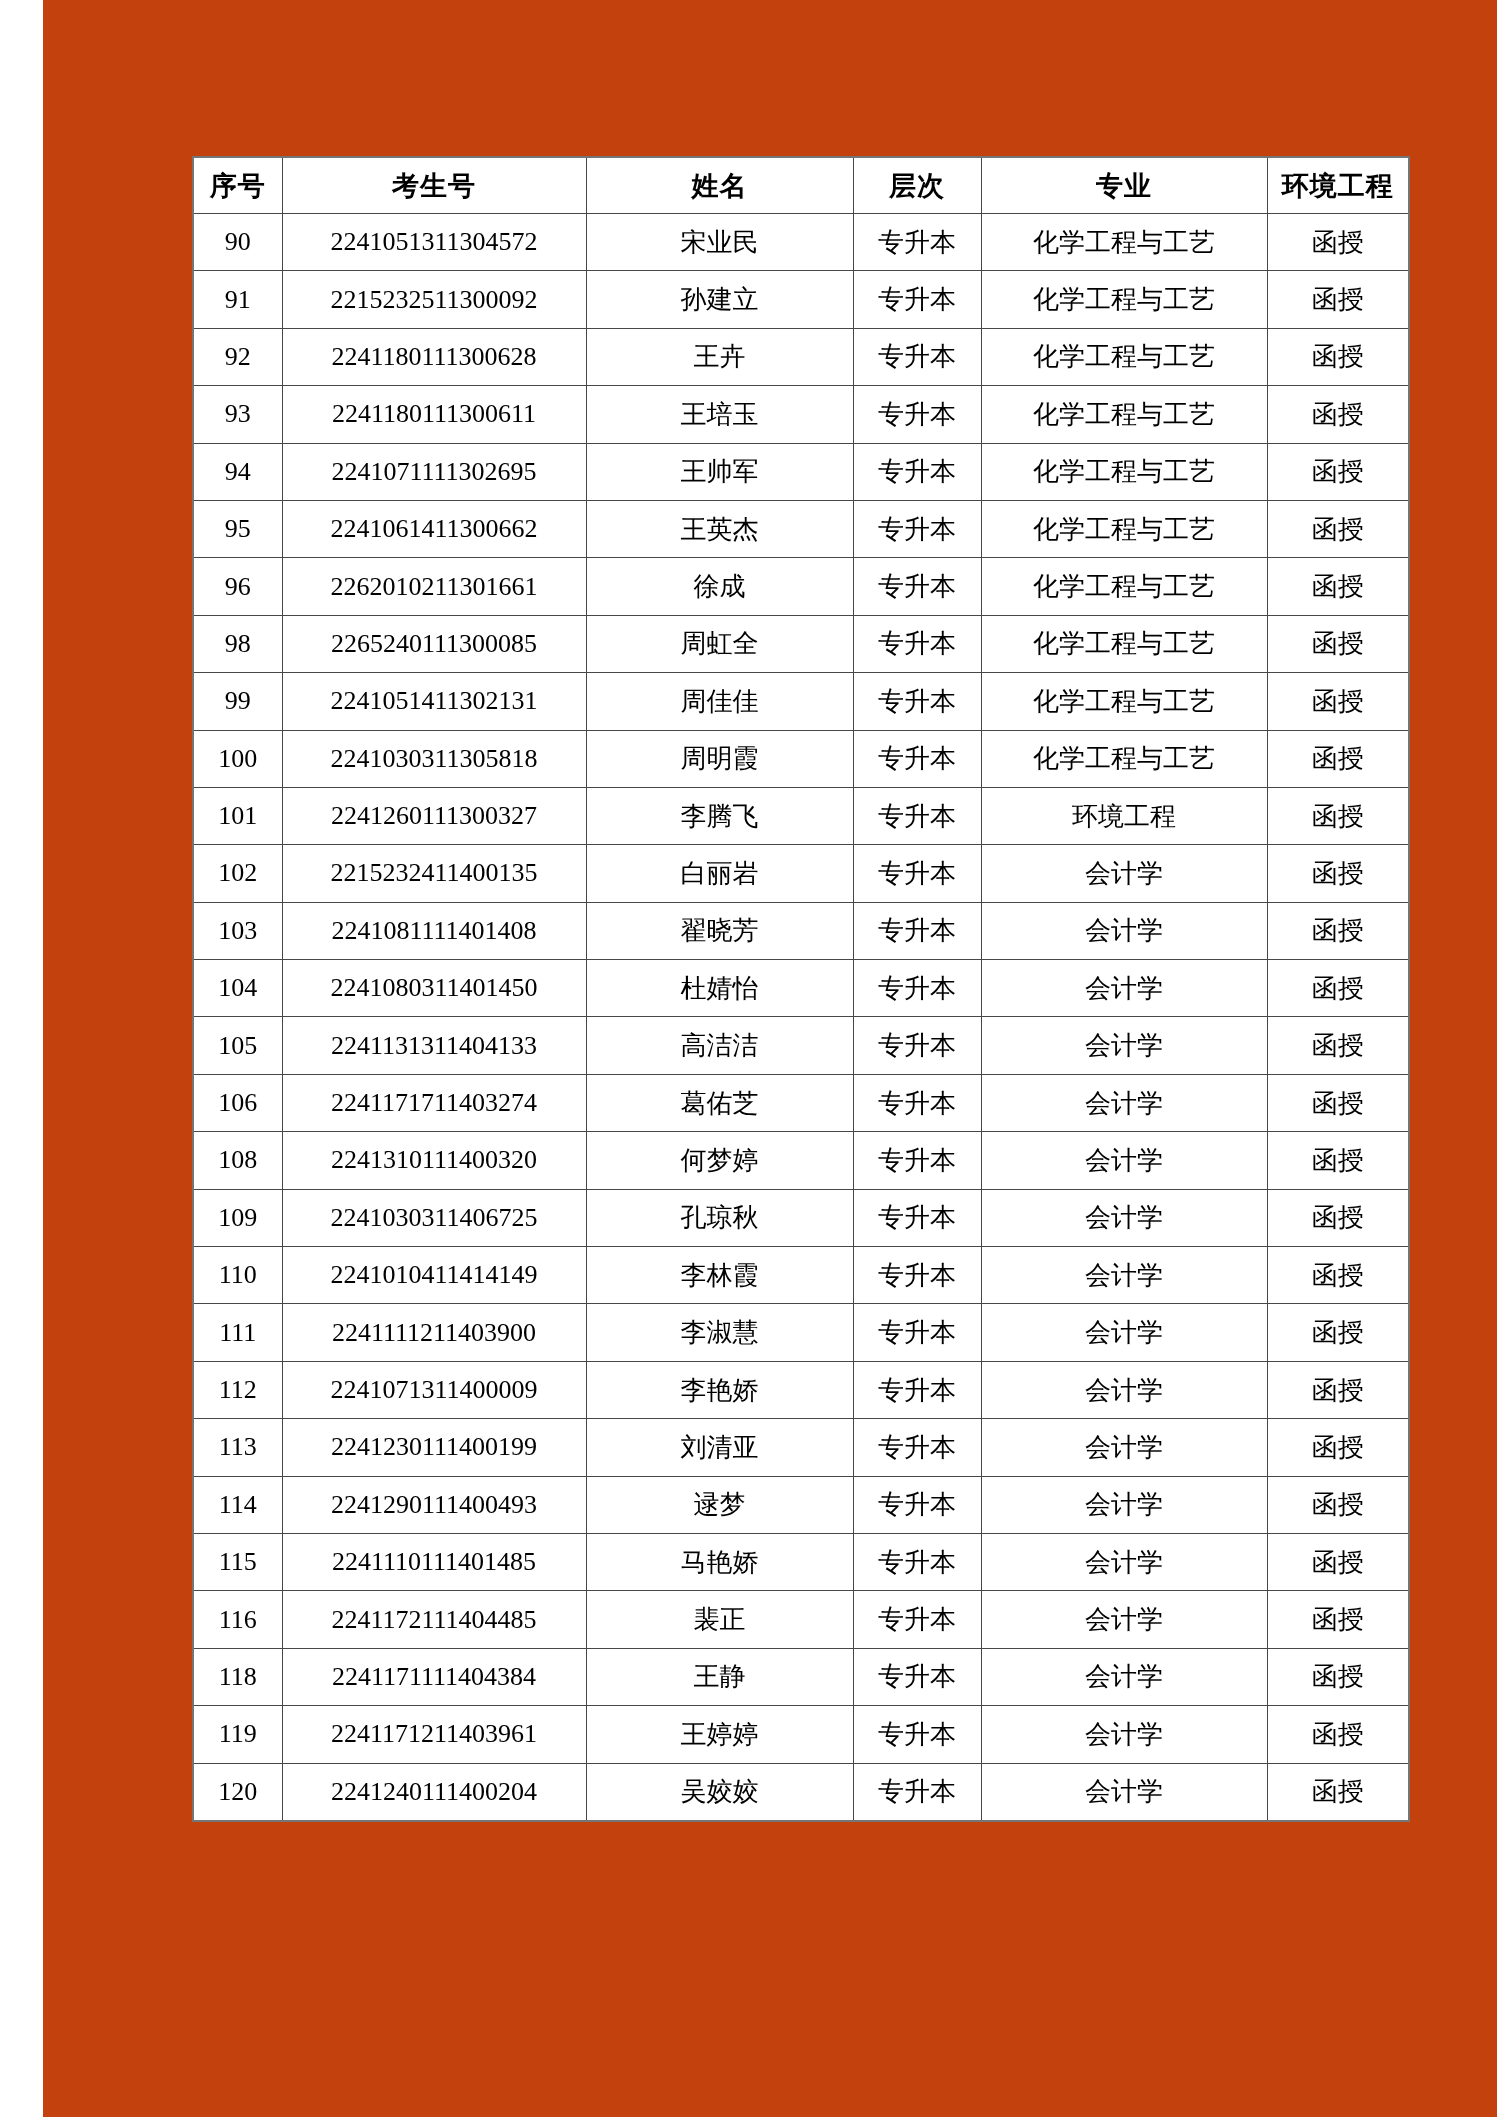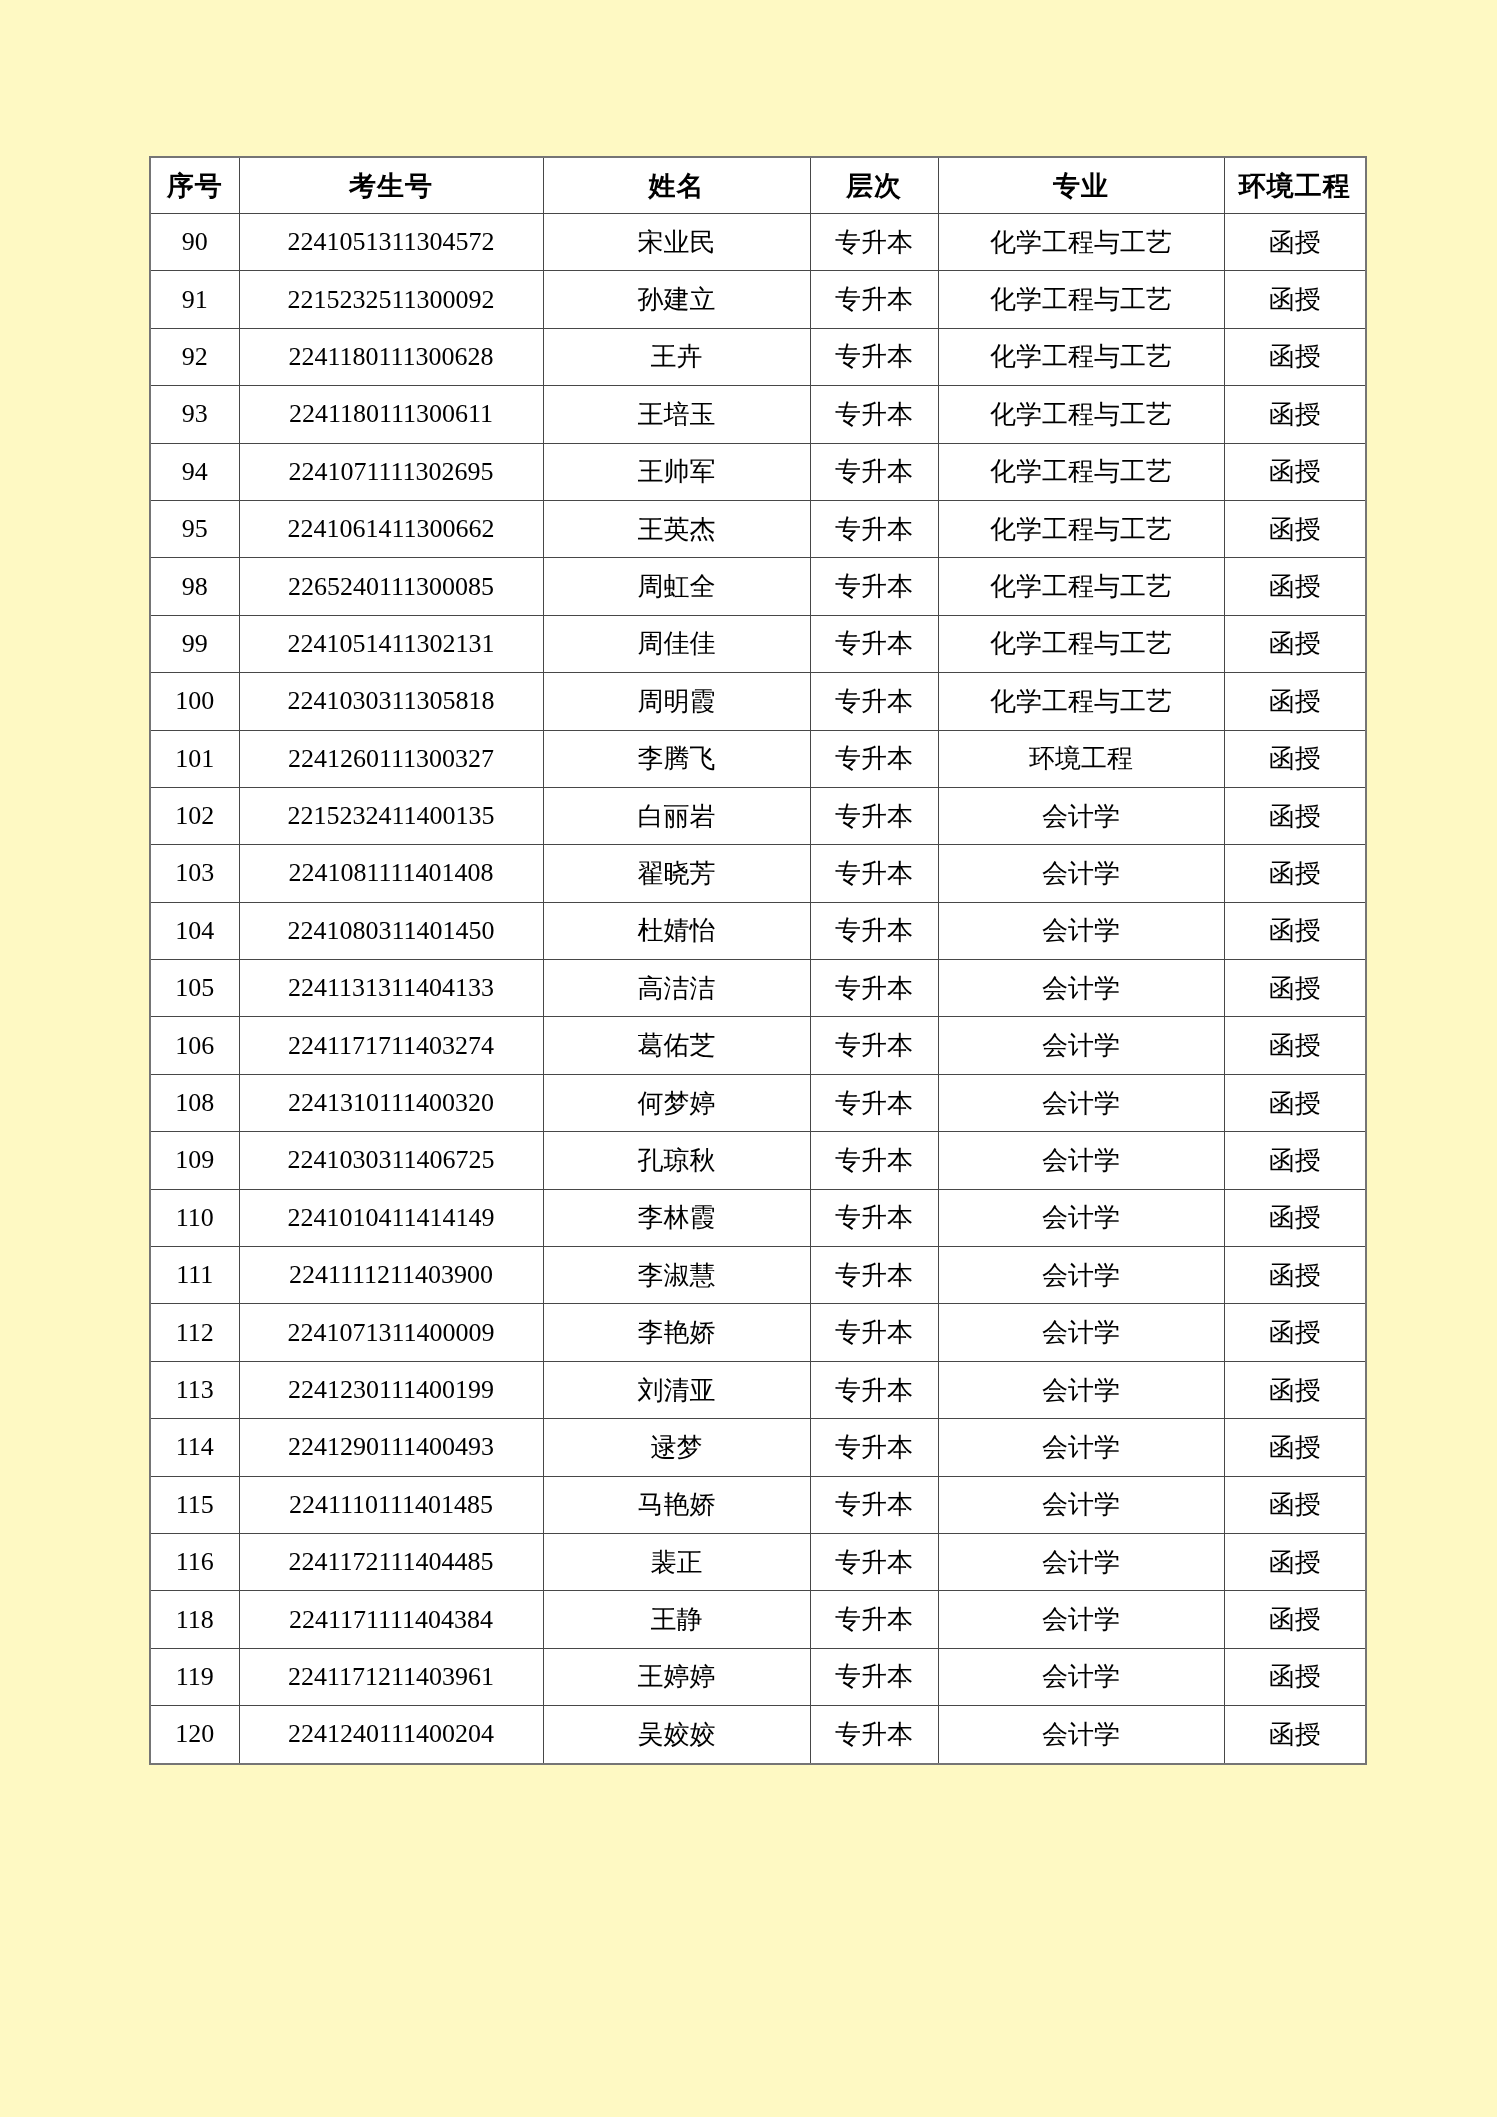--- a/index.html
+++ b/index.html
@@ -10,22 +10,23 @@
   body {
     width: 1497px;
     height: 2117px;
     position: relative;
     font-family: "Liberation Serif", "DejaVu Serif", serif;
     color: #000000;
   }
   .page {
     position: absolute;
     inset: 0;
-    background: #fef9c3;
+    background: #c2410c;
     overflow: hidden;
+    margin-left: 43px;
   }
   table.roster {
     position: absolute;
     left: 149px;
     top: 156px;
     width: 1216px;
     border-collapse: collapse;
     table-layout: fixed;
     background: #ffffff;
     border: 2px solid #757575;
@@ -124,20 +125,28 @@
         </tr>
         <tr>
           <td>95</td>
           <td>2241061411300662</td>
           <td>王英杰</td>
           <td>专升本</td>
           <td>化学工程与工艺</td>
           <td>函授</td>
         </tr>
         <tr>
+          <td>96</td>
+          <td>2262010211301661</td>
+          <td>徐成</td>
+          <td>专升本</td>
+          <td>化学工程与工艺</td>
+          <td>函授</td>
+        </tr>
+        <tr>
           <td>98</td>
           <td>2265240111300085</td>
           <td>周虹全</td>
           <td>专升本</td>
           <td>化学工程与工艺</td>
           <td>函授</td>
         </tr>
         <tr>
           <td>99</td>
           <td>2241051411302131</td>

